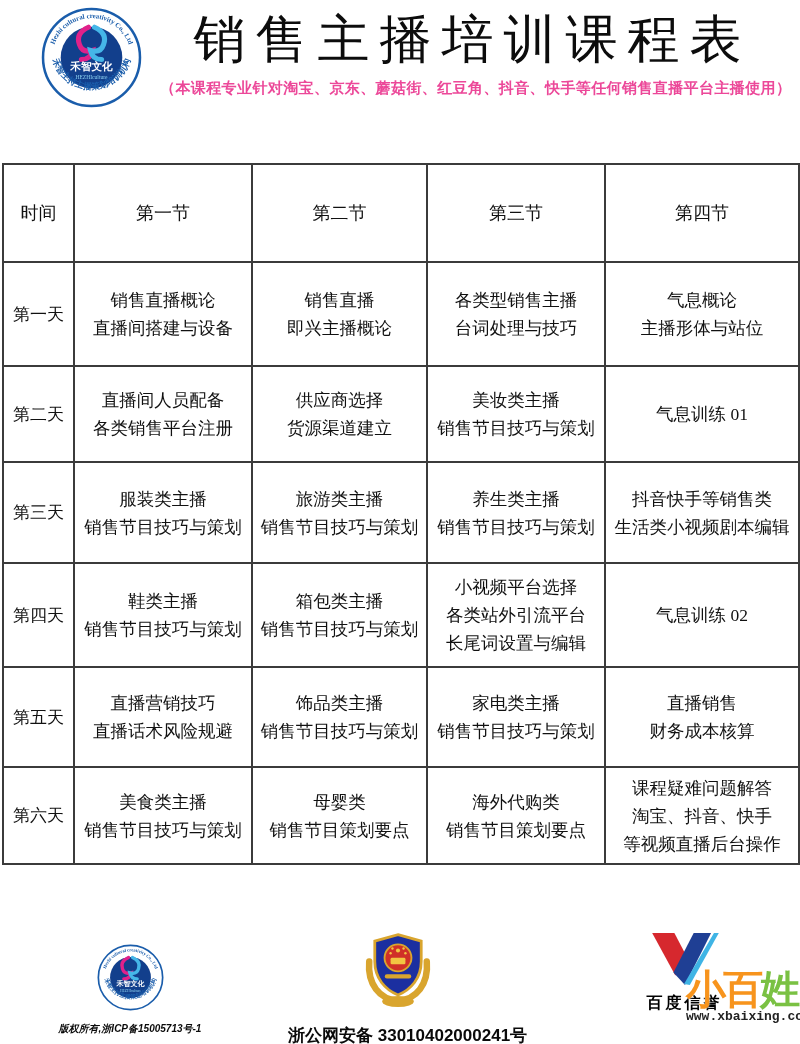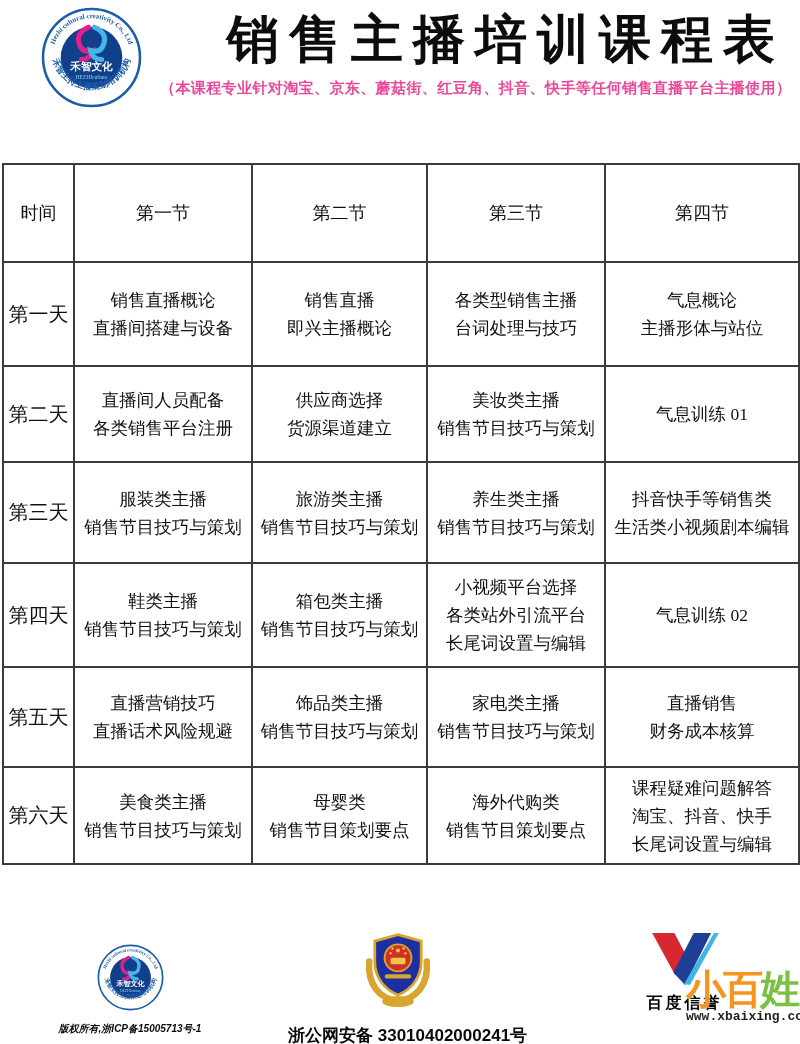--- a/index.html
+++ b/index.html
@@ -7,38 +7,38 @@
   .page {
     position:relative; width:800px; height:1044px; margin:0 auto;
     background:#ffffff; overflow:hidden;
     font-family:"Liberation Serif","DejaVu Serif",serif; color:#111;
   }
   
   .header { position:relative; height:163px; }
   .hezhi-logo { position:absolute; left:41px; top:7px; }
   .head-text { position:absolute; left:160px; top:10px; width:625px; text-align:center; }
   .main-title {
-    font-size:52px; font-weight:bold; letter-spacing:10px;
-    line-height:1.15; white-space:nowrap; color:#0c0c0c;text-align:right;
+    font-size:52px; font-weight:normal; letter-spacing:10px;
+    line-height:1.15; white-space:nowrap; color:#0c0c0c;
   }
   .subtitle {
     margin-top:9px; font-size:15px; font-weight:bold; color:#ec4899;
     white-space:nowrap; letter-spacing:0.4px;
   }
   
   .course-table {
     position:absolute; left:2px; top:163px; width:796px;
     border-collapse:collapse; table-layout:fixed;
   }
   .course-table th, .course-table td {
     border:2px solid #3b3b3b; text-align:center; vertical-align:middle;
     font-weight:normal; padding:2px;
   }
   .course-table th.col-head { font-size:18px; }
-  .course-table th.day { font-size:20px; }
+  .course-table th.day { font-size:17px; }
   .course-table td { font-size:17.5px;text-align:center; }
   .cell-text { white-space:pre-line; line-height:1.6; }
   
   .footer { position:absolute; left:0; top:870px; width:800px; height:174px; }
   .footer-group { position:absolute; text-align:center; }
   .fg-left  { left:30px;  top:74px;  width:200px; }
   .fg-center{ left:288px; top:60px;  width:220px; }
   .fg-right { left:592px; top:61px;  width:185px; }
   .footer-caption {
     font-family:"Liberation Sans","DejaVu Sans",sans-serif;
@@ -218,21 +218,21 @@
             <div class="cell-text">母婴类
 销售节目策划要点</div>
           </td>
       <td>
             <div class="cell-text">海外代购类
 销售节目策划要点</div>
           </td>
       <td>
             <div class="cell-text">课程疑难问题解答
 淘宝、抖音、快手
-长尾词设置与编辑</div>
+等视频直播后台操作</div>
           </td>
     </tr>
   </tbody>
     </table>
 
   <div class="footer">
 
     <div class="footer-group fg-left">
       <svg width="67" height="67" viewBox="0 0 100 100">
         <defs>

